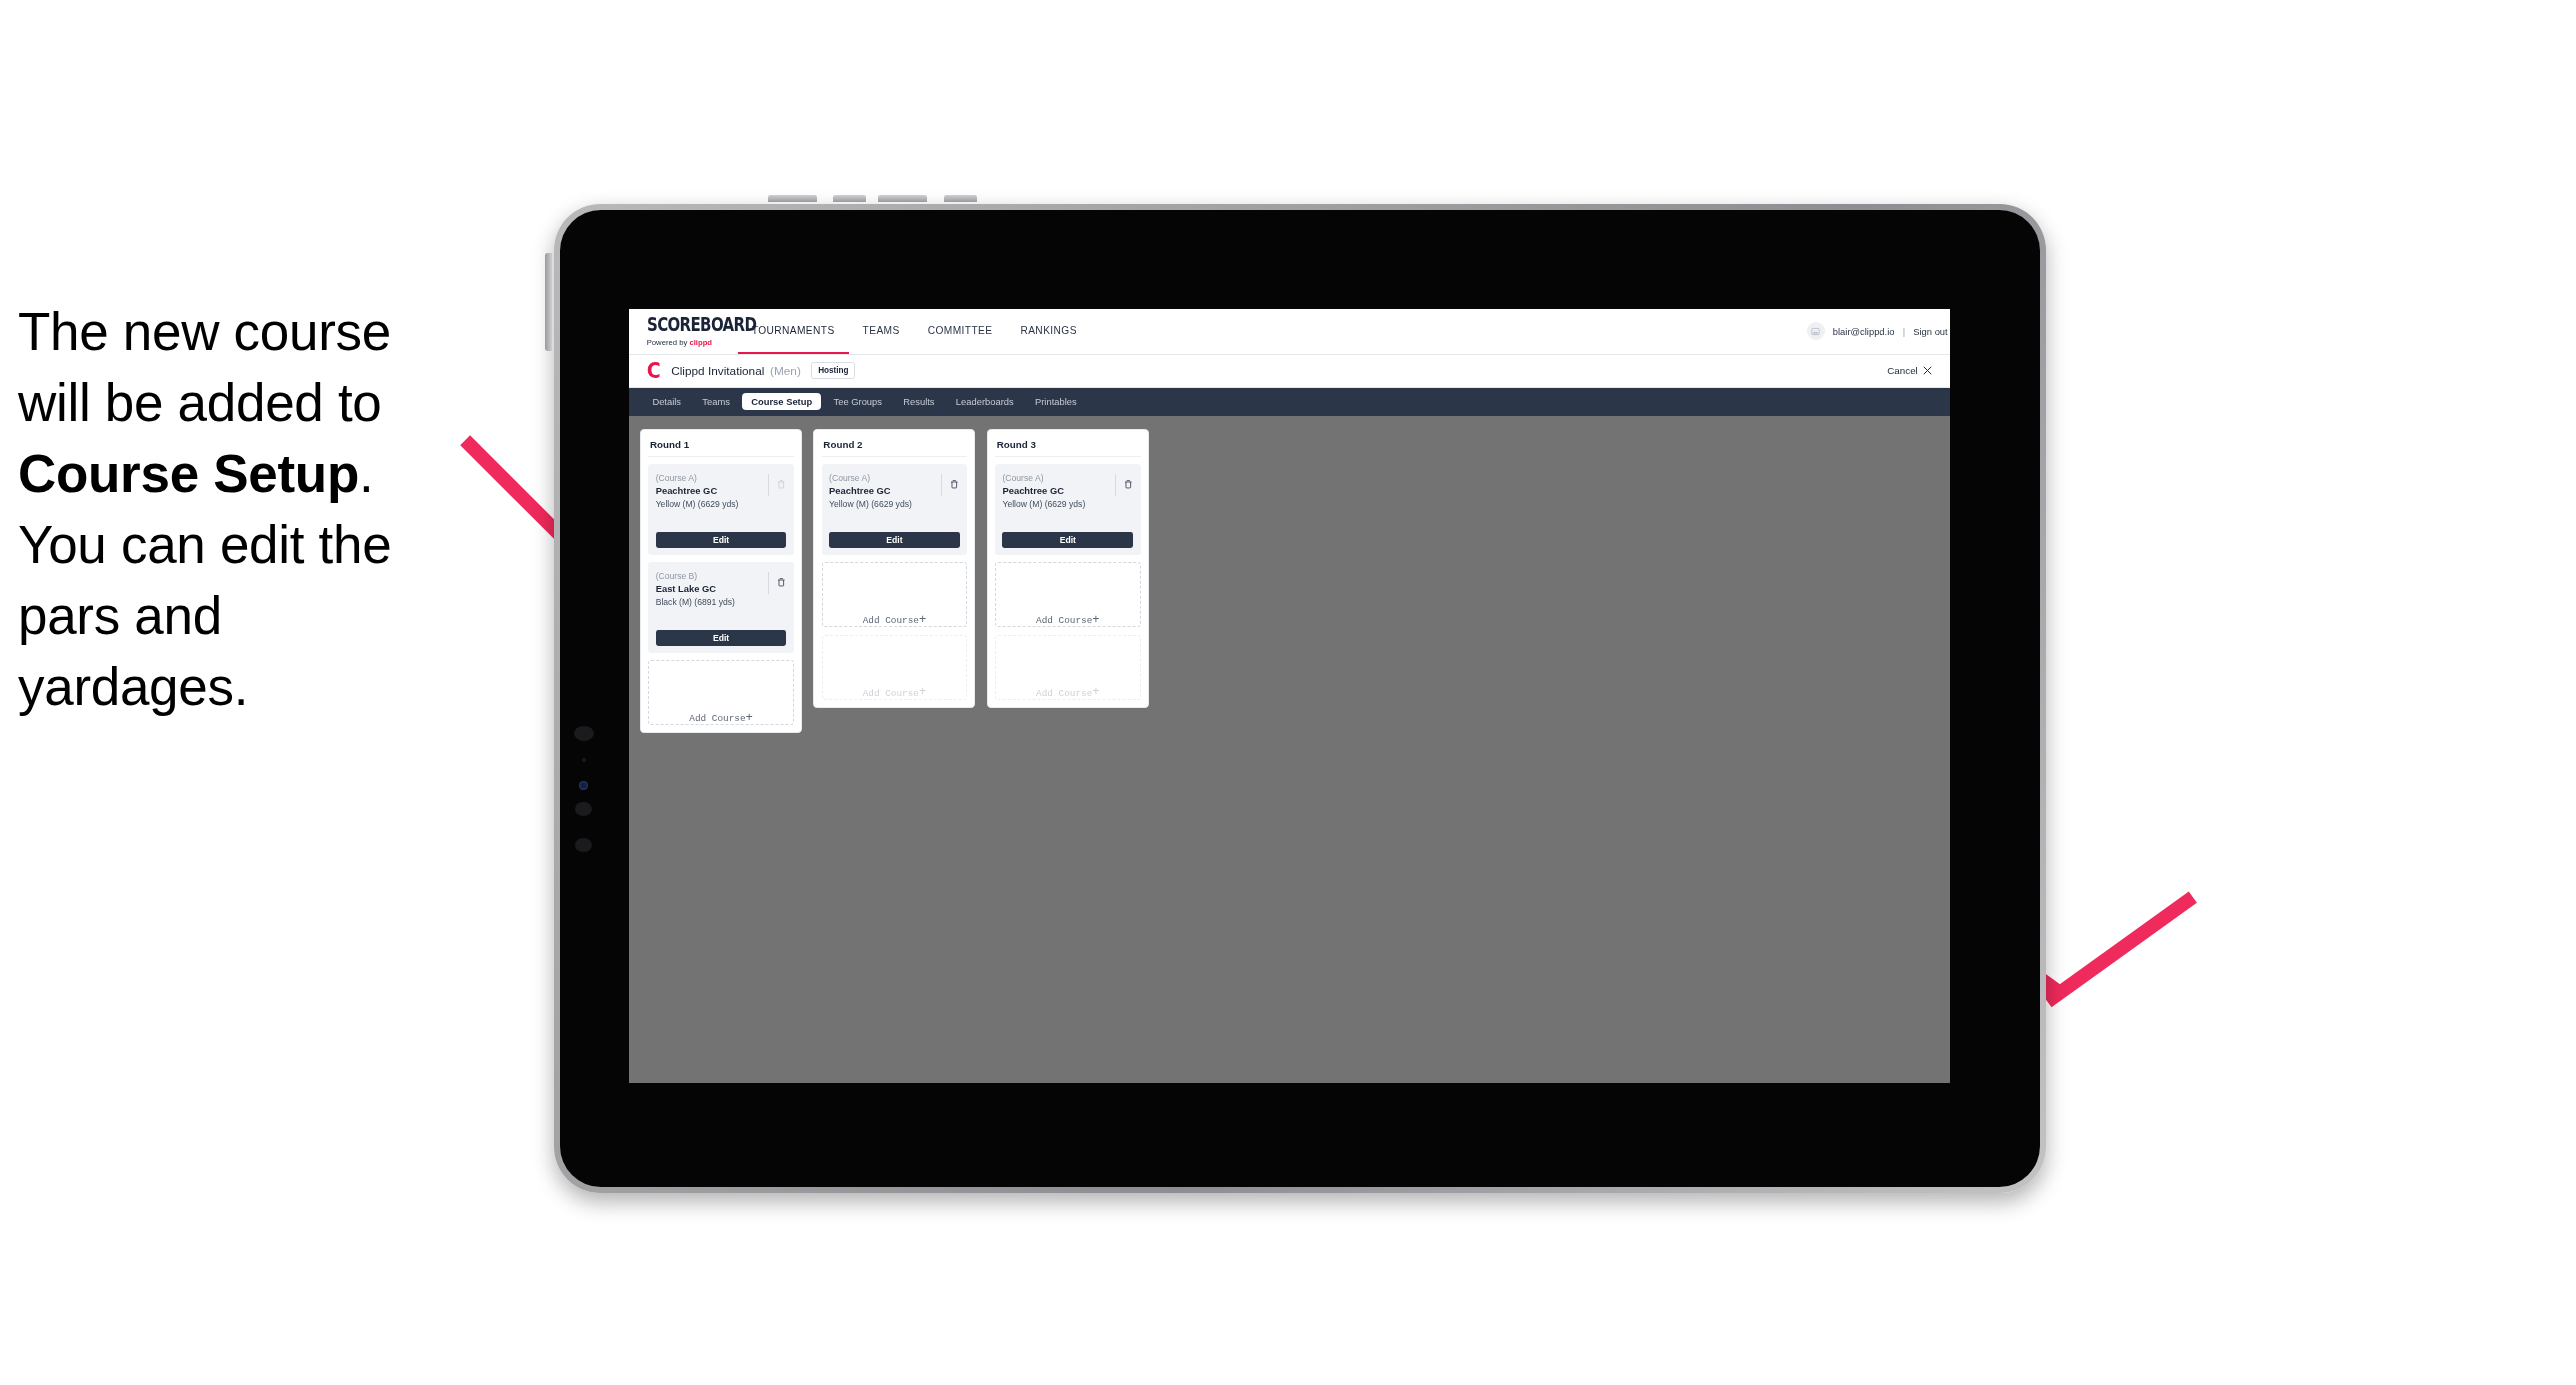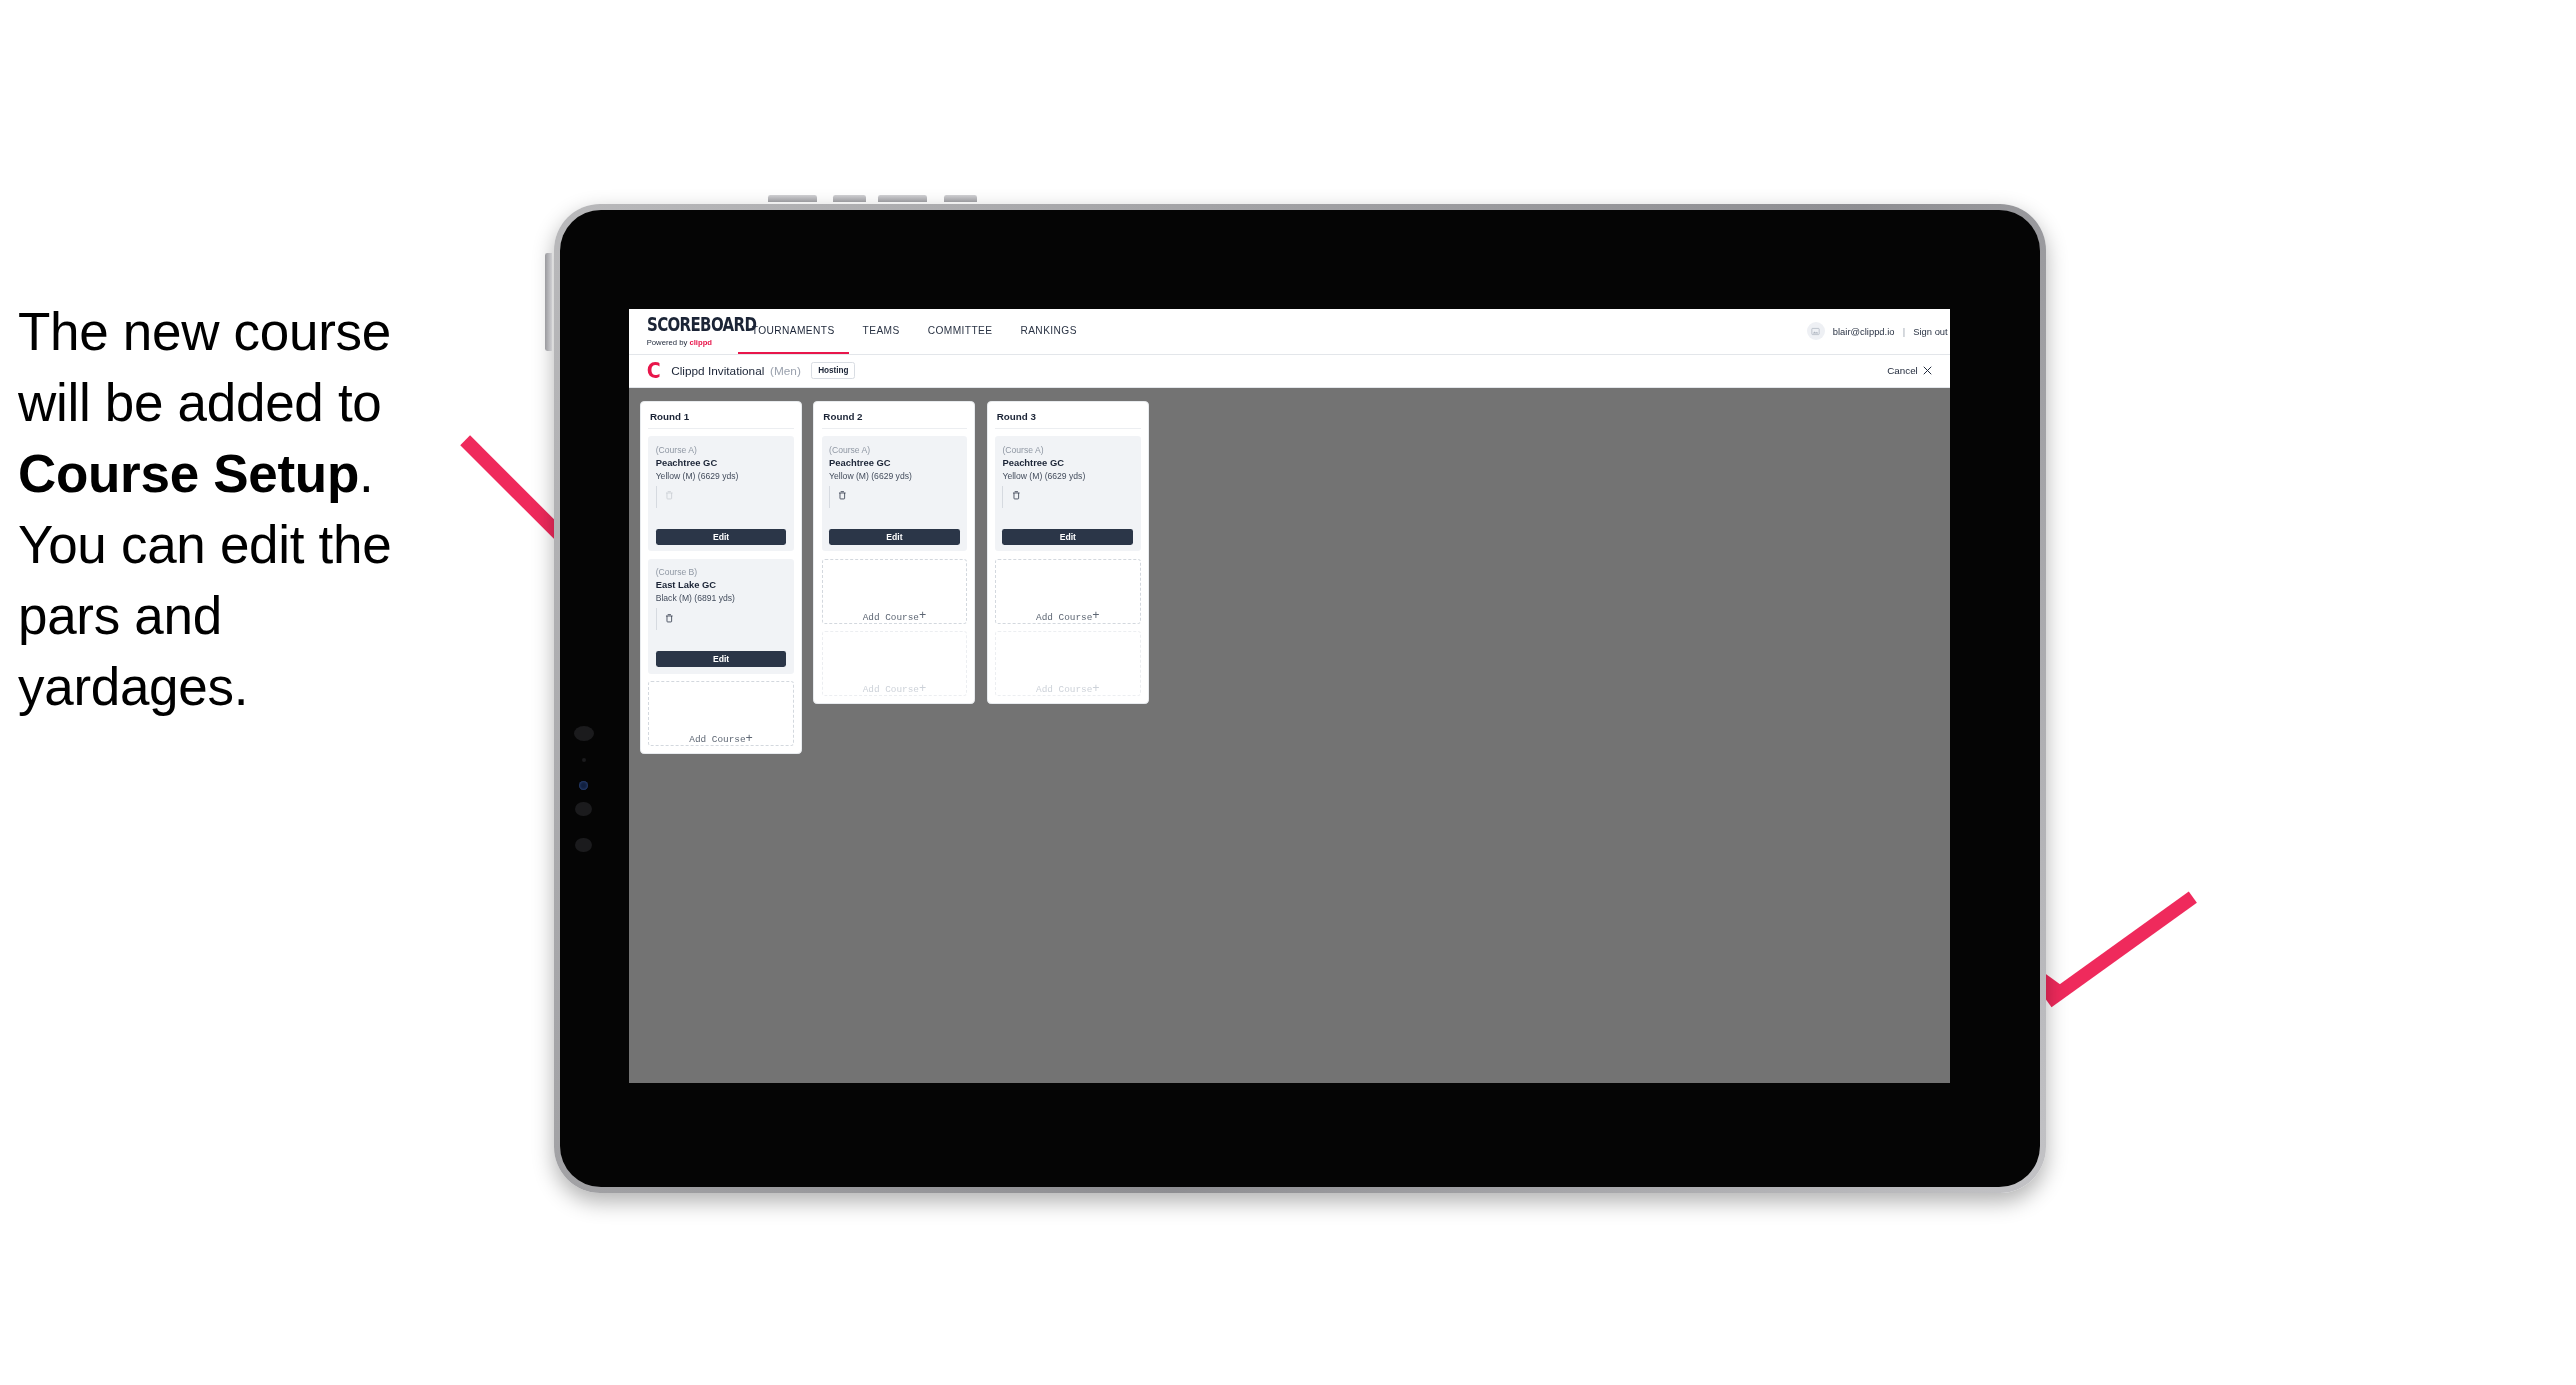--- a/index.html
+++ b/index.html
@@ -158,21 +158,21 @@
     padding: 7.3px; display: flex; flex-direction: column; gap: 7.3px;
     align-self: flex-start;
   }
   .round-title {
     font-size: 9.8px; font-weight: 700; color: #1b2436;
     padding: 1.6px 1.6px 6.5px 1.6px; border-bottom: 0.8px solid #eceef1;
   }
   .course-card {
     background: #f1f3f6; border-radius: 3.3px; padding: 7.3px 7.3px 6.5px 7.3px;
   }
-  .course-head { display: flex; align-items: flex-start; flex-direction: column; }
+  .course-head { display: flex; align-items: flex-start; }
   .course-info { flex: 1; }
   .c-label { font-size: 8.6px; color: #8f97a3; line-height: 1.45; }
   .c-name  { font-size: 9.4px; font-weight: 700; color: #1b2436; line-height: 1.5; }
   .c-tee   { font-size: 8.6px; color: #434c5c; line-height: 1.5; }
   .card-actions { display: flex; align-items: center; gap: 7.3px; padding-top: 2.4px; }
   .vdivider { width: 0.8px; height: 22px; background: #d6dae0; }
   .trash { cursor: pointer; }
   .trash.disabled { opacity: .28; cursor: default; }
   .edit-btn {
     margin-top: 21px; height: 16.3px; background: #2b3648; border-radius: 2.4px;
@@ -268,20 +268,29 @@
           <span id="t-gender">(Men)</span>
           <span id="t-badge">Hosting</span>
           <div id="cancel-btn">
             <span>Cancel</span>
             <svg width="9" height="9" viewBox="0 0 12 12">
               <path d="M1 1 L11 11 M11 1 L1 11" stroke="#1b2436" stroke-width="1.3" fill="none"></path>
             </svg>
           </div>
         </div>
 
+        <div id="tabstrip">
+          <div class="tab"><span>Details</span></div>
+          <div class="tab"><span>Teams</span></div>
+          <div class="tab active"><span>Course Setup</span></div>
+          <div class="tab"><span>Tee Groups</span></div>
+          <div class="tab"><span>Results</span></div>
+          <div class="tab"><span>Leaderboards</span></div>
+          <div class="tab"><span>Printables</span></div>
+        </div>
 
         <div id="rounds">
 
           <div class="round-col">
             <div class="round-title">Round 1</div>
 
             <div class="course-card">
               <div class="course-head">
                 <div class="course-info">
                   <div class="c-label">(Course A)</div>

